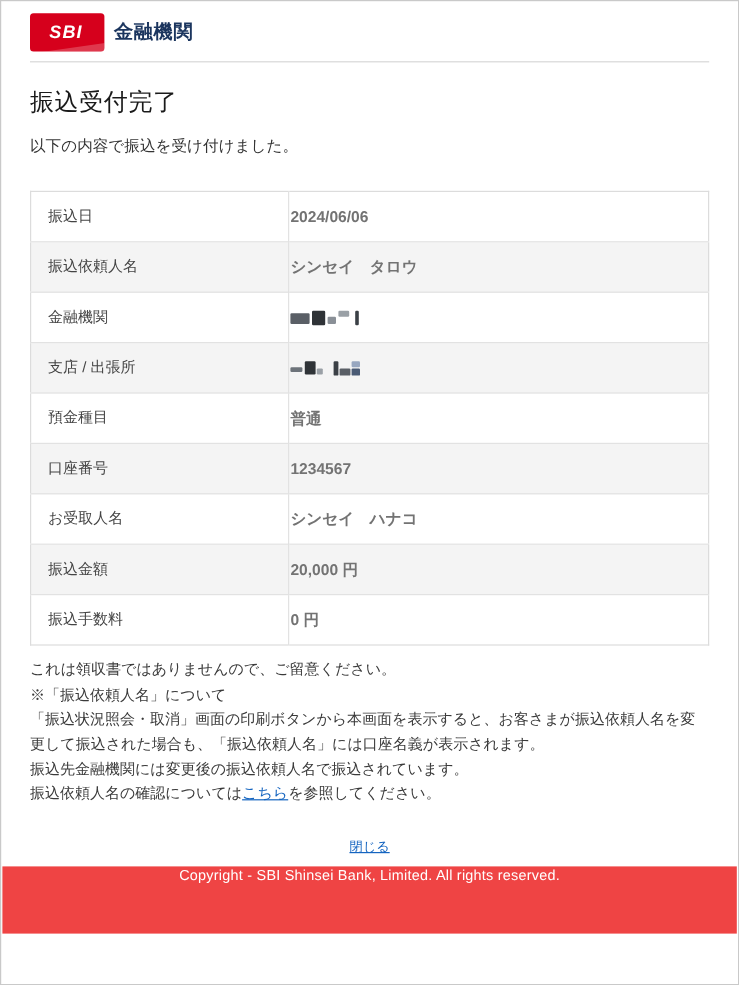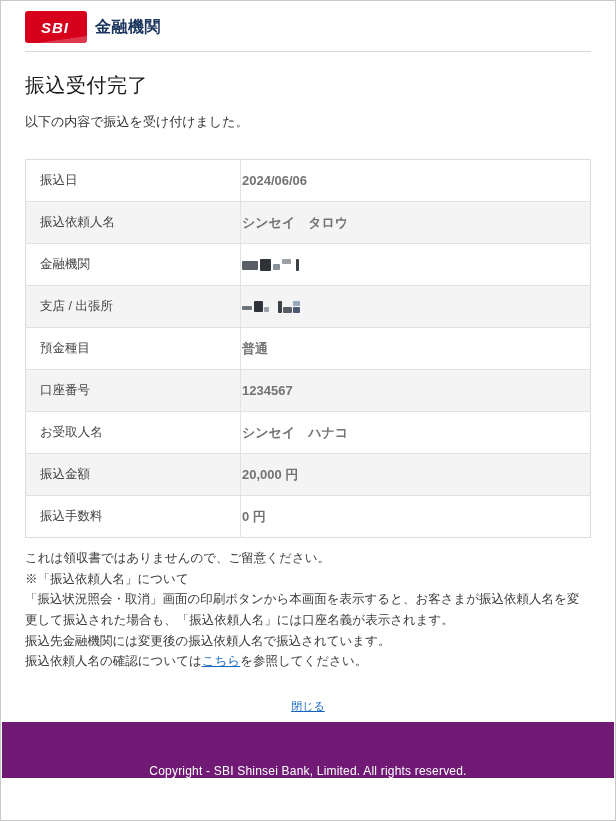--- a/index.html
+++ b/index.html
@@ -185,23 +185,23 @@
     text-decoration: underline;
   }
 
   
   .footer {
     position: absolute;
     left: 1px;
     right: 1px;
     bottom: 42px;
     height: 56px;
-    background: #701a75;
+    background: #ef4444;
     display: flex;
-    align-items: flex-end;
+    align-items: flex-start;
     justify-content: center;
   }
   .footer span {
     color: #ffffff;
     font-size: 12px;
     letter-spacing: .2px;
   }
 </style>
 </head>
 <body>

